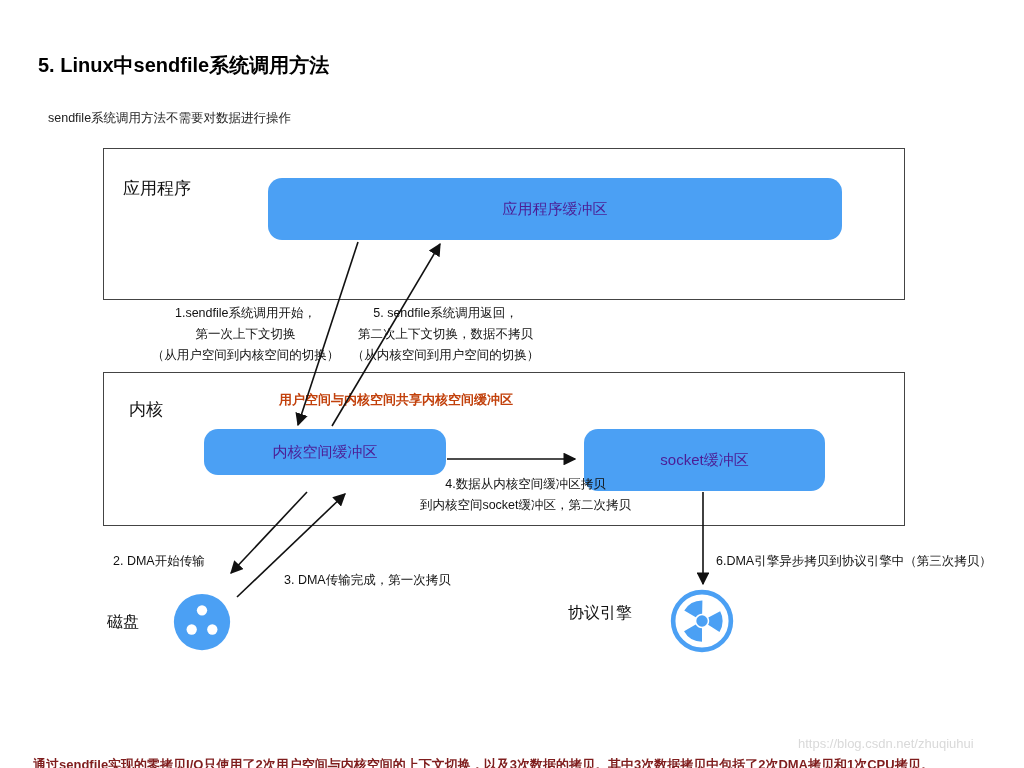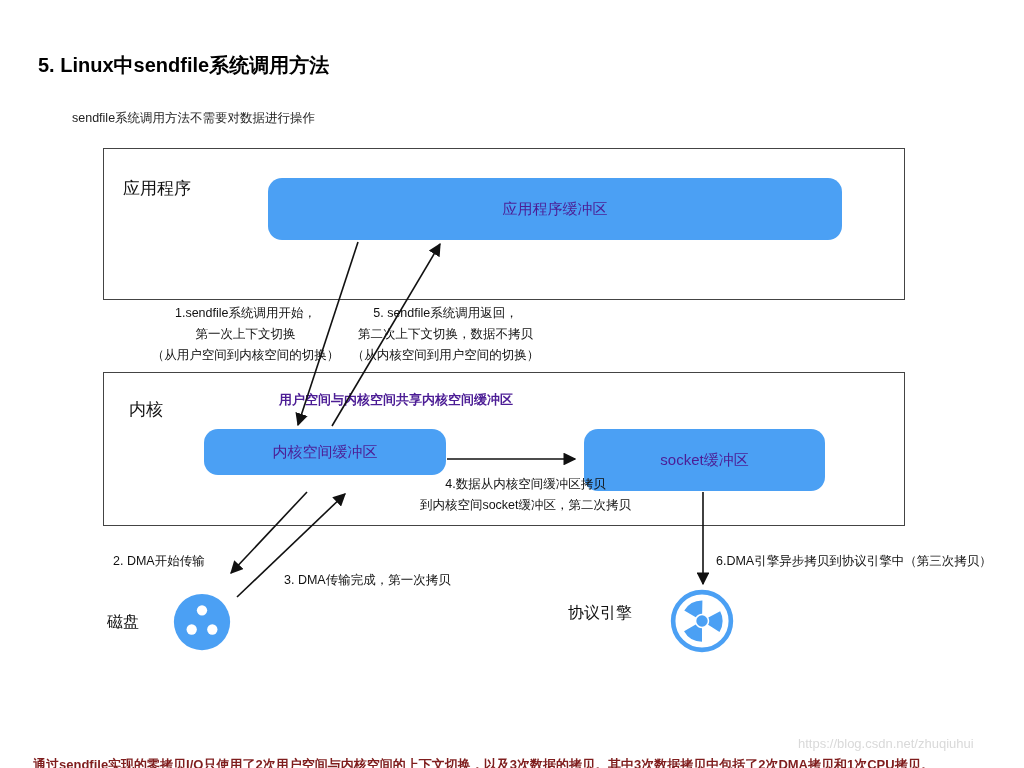--- a/index.html
+++ b/index.html
@@ -12,21 +12,21 @@
     overflow: hidden;
   }
   .abs { position: absolute; }
 
   .page-title {
     left: 38px; top: 52px;
     font-size: 20px; font-weight: bold; color: #000;
   }
   .subtitle {
     left: 48px; top: 110px;
-    font-size: 12.5px; color: #222; margin-left: 24px;
+    font-size: 12.5px; color: #222;
   }
 
   .outer-box {
     border: 1px solid #444;
     background: #fff;
   }
   .user-box  { left: 103px; top: 148px; width: 800px; height: 150px; }
   .kernel-box{ left: 103px; top: 372px; width: 800px; height: 152px; }
 
   .box-label { position: absolute; font-size: 17px; color: #111; }
@@ -40,21 +40,21 @@
     display: flex; align-items: center; justify-content: center;
     font-size: 15px; color: #4c1d95; font-weight: 500;
   }
   .app-buffer    { left: 164px; top: 29px; width: 574px; height: 62px; }
   .kernel-buffer { left: 100px; top: 56px; width: 242px; height: 46px; }
   .socket-buffer { left: 480px; top: 56px; width: 241px; height: 62px; }
 
   .shared-note {
     position: absolute;
     left: 132px; top: 18px; width: 320px;
-    font-size: 13px; font-weight: bold; color: #4c1d95;
+    font-size: 13px; font-weight: bold; color: #c2410c;
     text-align: center;
   }
 
   .anno { font-size: 12.5px; color: #111; line-height: 1.68; }
   .anno.center { text-align: center; }
   .anno-step1 { left: 133px; top: 303px; width: 225px; }
   .anno-step5 { left: 328px; top: 303px; width: 235px; }
   .anno-step4 { left: 393px; top: 474px; width: 265px; }
   .anno-step2 { left: 113px; top: 551px; }
   .anno-step3 { left: 284px; top: 570px; }

